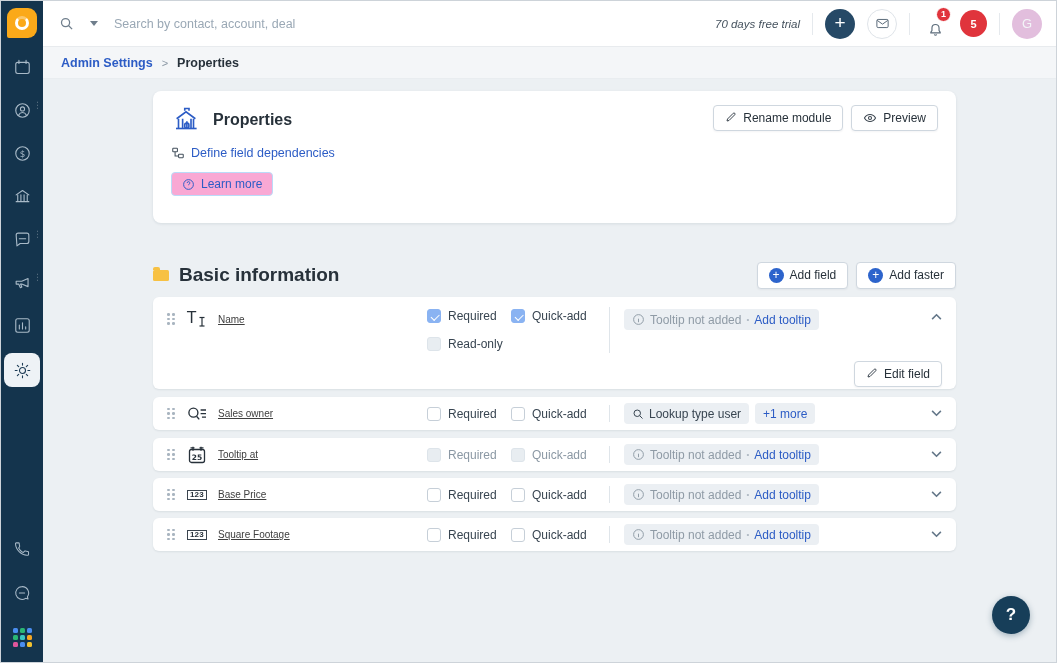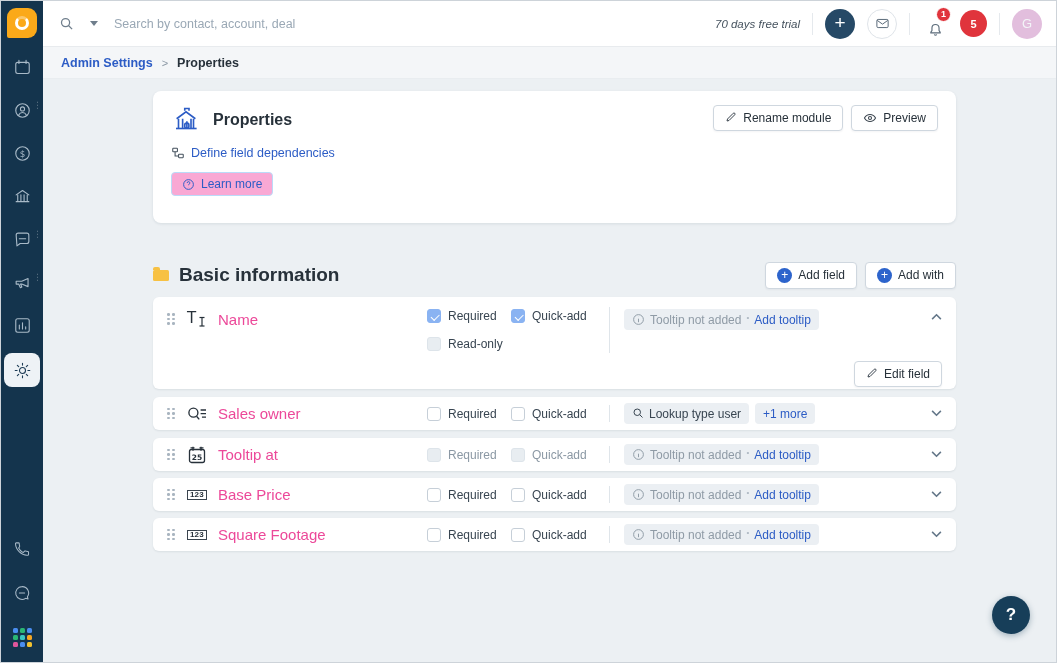--- a/index.html
+++ b/index.html
@@ -67,33 +67,33 @@
   .gh-actions { margin-left:auto; display:flex; gap:8px; }
   .plus-circ { width:15px; height:15px; border-radius:50%; background:#2d64cc; color:#fff; font-size:12px; line-height:1; display:flex; align-items:center; justify-content:center; padding-bottom:1px; }
 
   
   .row { position:absolute; left:110px; width:803px; background:#fff; border-radius:6px; box-shadow:0 1px 2px rgba(24,50,71,.09); display:flex; align-items:center; padding:0 14px; height:33px; }
   .row.expanded { height:92px; align-items:flex-start; flex-wrap:wrap; padding-top:10px; }
   .drag { display:grid; grid-template-columns:3px 3px; grid-gap:2px 2px; margin-right:10px; cursor:grab; }
   .drag i { width:2.5px; height:2.5px; border-radius:50%; background:#a9b5c0; display:block; }
   .ficon { width:24px; display:flex; align-items:center; justify-content:center; margin-right:9px; color:#27313a; }
   .icon-123 { border:1.5px solid #3a444e; border-radius:0; font-size:8px; font-weight:700; color:#27313a; padding:0 2px; letter-spacing:.3px; line-height:1; }
-  .fname { font-size:15px; color:#ec4899; font-weight:400; cursor:pointer; }
+  .fname { font-size:10px; color:#404040; font-weight:400; cursor:pointer;text-decoration:underline; }
   .row-left { display:flex; align-items:center; width:260px; flex:0 0 auto; }
   .checks { display:grid; grid-template-columns:84px 96px; grid-row-gap:14px; flex:0 0 180px; align-items:center; }
   .check { display:flex; align-items:center; gap:7px; font-size:12px; color:#384551; cursor:pointer; }
   .check.dim { color:#8b98a4; }
   .cb { width:14px; height:14px; border-radius:3px; border:1px solid #c6cfd8; background:#fff; flex:0 0 auto; }
   .cb.checked { background:#8ab3f2; border-color:#8ab3f2; position:relative; }
   .cb.checked::after { content:""; position:absolute; left:3px; top:3.5px; width:7px; height:3.5px; border-left:1.8px solid #fff; border-bottom:1.8px solid #fff; transform:rotate(-45deg); }
   .cb.disabled { background:#e8edf1; border-color:#dde4ea; }
   .rdiv { width:1px; height:17px; background:#dfe5ea; margin:0 14px 0 2px; flex:0 0 auto; }
   .row.expanded .rdiv { height:46px; }
   .pills { display:flex; align-items:center; gap:6px; flex:1; }
-  .pill { display:inline-flex; gap:5px; background:#ebeff3; border-radius:4px; padding:3.5px 8px; font-size:12px; color:#8f9ba6; }
+  .pill { display:inline-flex; align-items:center; gap:5px; background:#ebeff3; border-radius:4px; padding:3.5px 8px; font-size:12px; color:#8f9ba6; }
   .pill .dark { color:#384551; }
   .pill .blue, .pill-link { color:#2c5cc5; cursor:pointer; }
   .pill .dot { font-size:8px; color:#aeb8c2; }
   .chev { margin-left:auto; flex:0 0 auto; cursor:pointer; display:flex; }
   .row.expanded .chev { margin-left:0; }
   .row-topline { display:flex; align-items:flex-start; width:100%; }
   .row-topline .row-left, .row-topline .checks { margin-top:2px; }
   .editrow { width:100%; display:flex; justify-content:flex-end; margin-top:6px; }
 
   .help-fab { position:absolute; right:28px; bottom:30px; width:38px; height:38px; border-radius:50%; background:#173e59; color:#fff; font-size:17px; font-weight:700; display:flex; align-items:center; justify-content:center; cursor:pointer; box-shadow:0 2px 6px rgba(23,62,89,.35); }
@@ -285,21 +285,21 @@
       <div class="group-header">
         <span class="folder"></span>
         <span class="group-title">Basic information</span>
         <div class="gh-actions">
           <button class="btn-white">
             <span class="plus-circ">+</span>
             <span>Add field</span>
           </button>
           <button class="btn-white">
             <span class="plus-circ">+</span>
-            <span>Add with</span>
+            <span>Add faster</span>
           </button>
         </div>
       </div>
 
       <div class="row expanded" style="top:218px">
         <div class="row-topline">
           <div class="row-left">
             <span class="drag">
                 <i></i>
                 <i></i>

